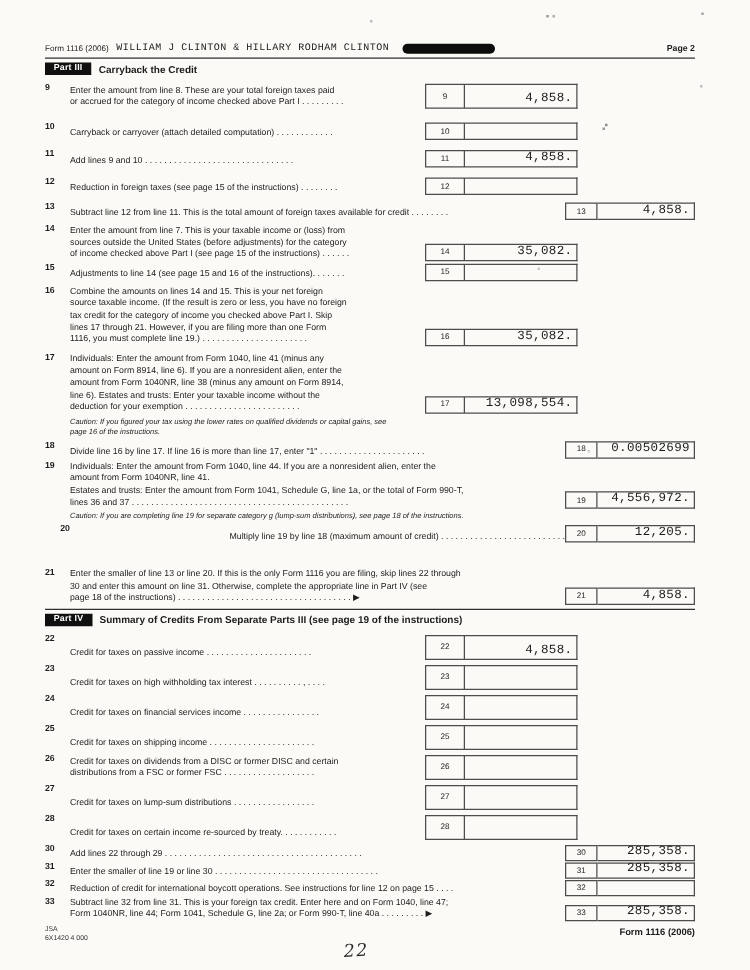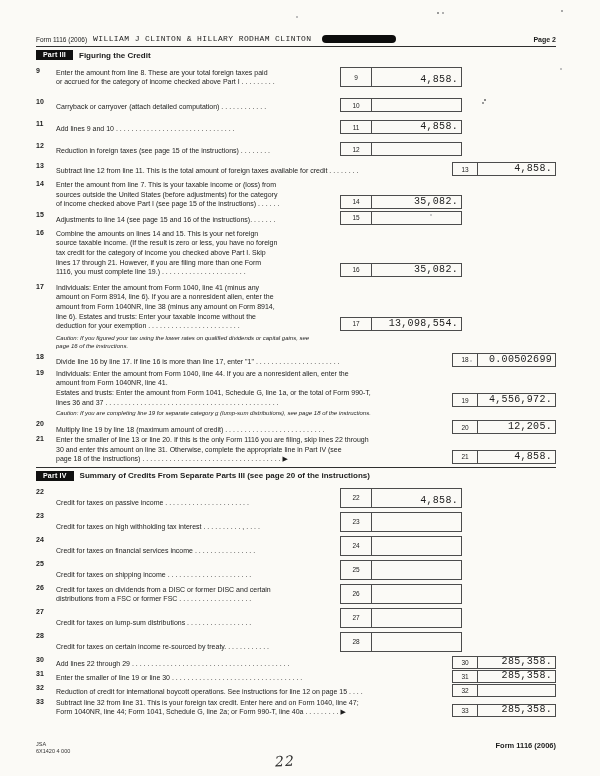--- a/index.html
+++ b/index.html
@@ -59,21 +59,21 @@
 
   <div class="form-header">
     <span class="form-label">Form 1116 (2006)</span>
     <span class="names">WILLIAM J CLINTON &amp; HILLARY RODHAM CLINTON</span>
     <span class="redaction"></span>
     <span class="page-label">Page 2</span>
   </div>
 
   <div class="part-header">
     <span class="part-tag">Part III</span>
-    <span class="part-title">Figuring the Credit</span>
+    <span class="part-title">Carryback the Credit</span>
   </div>
   <div id="part3-rows">
       <div class="row inner" style="margin-bottom: 11px;">
         <div class="lineno">9</div>
         <div class="linetext">
           <div class="tline">Enter the amount from line 8. These are your total foreign taxes paid</div>
           <div class="tline">or accrued for the category of income checked above Part I . . . . . . . . .</div>
         </div>
         <div class="cell boxno" style="height: 20px;">9</div>
         <div class="cell amount" style="height: 20px;">4,858.</div>
@@ -179,21 +179,21 @@
           <div class="tline">amount from Form 1040NR, line 41.</div>
           <div class="tline">Estates and trusts: Enter the amount from Form 1041, Schedule G, line 1a, or the total of Form 990-T,</div>
           <div class="tline">lines 36 and 37 . . . . . . . . . . . . . . . . . . . . . . . . . . . . . . . . . . . . . . . . . . . . .</div>
         </div>
         <div class="cell boxno" style="height: 14px;">19</div>
         <div class="cell amount" style="height: 14px;">4,556,972.</div>
       </div>
       <div class="caution">
         <div class="tline">Caution: If you are completing line 19 for separate category g (lump-sum distributions), see page 18 of the instructions.</div>
       </div>
-      <div class="row outer" style="margin-bottom: 1px;">
+      <div class="row outer" style="margin-bottom: 21px; text-align: right;">
         <div class="lineno">20</div>
         <div class="linetext">
           <div class="tline">Multiply line 19 by line 18 (maximum amount of credit)  . . . . . . . . . . . . . . . . . . . . . . . . . .</div>
         </div>
         <div class="cell boxno" style="height: 14px;">20</div>
         <div class="cell amount" style="height: 14px;">12,205.</div>
       </div>
       <div class="row outer" style="margin-bottom: 2px;">
         <div class="lineno">21</div>
         <div class="linetext">
@@ -201,21 +201,21 @@
           <div class="tline">30 and enter this amount on line 31. Otherwise, complete the appropriate line in Part IV (see</div>
           <div class="tline">page 18 of the instructions)  . . . . . . . . . . . . . . . . . . . . . . . . . . . . . . . . . . . . ▶</div>
         </div>
         <div class="cell boxno" style="height: 14px;">21</div>
         <div class="cell amount" style="height: 14px;">4,858.</div>
       </div>
     </div>
 
   <div class="part-header pt4">
     <span class="part-tag">Part IV</span>
-    <span class="part-title">Summary of Credits From Separate Parts III (see page 20 of the instructions)</span>
+    <span class="part-title">Summary of Credits From Separate Parts III (see page 19 of the instructions)</span>
   </div>
   <div id="part4-rows">
       <div class="row inner" style="margin-bottom: 4px;">
         <div class="lineno">22</div>
         <div class="linetext">
           <div class="tline">Credit for taxes on passive income  . . . . . . . . . . . . . . . . . . . . . .</div>
         </div>
         <div class="cell boxno" style="height: 20px;">22</div>
         <div class="cell amount" style="height: 20px;">4,858.</div>
         <div class="filler"></div>

